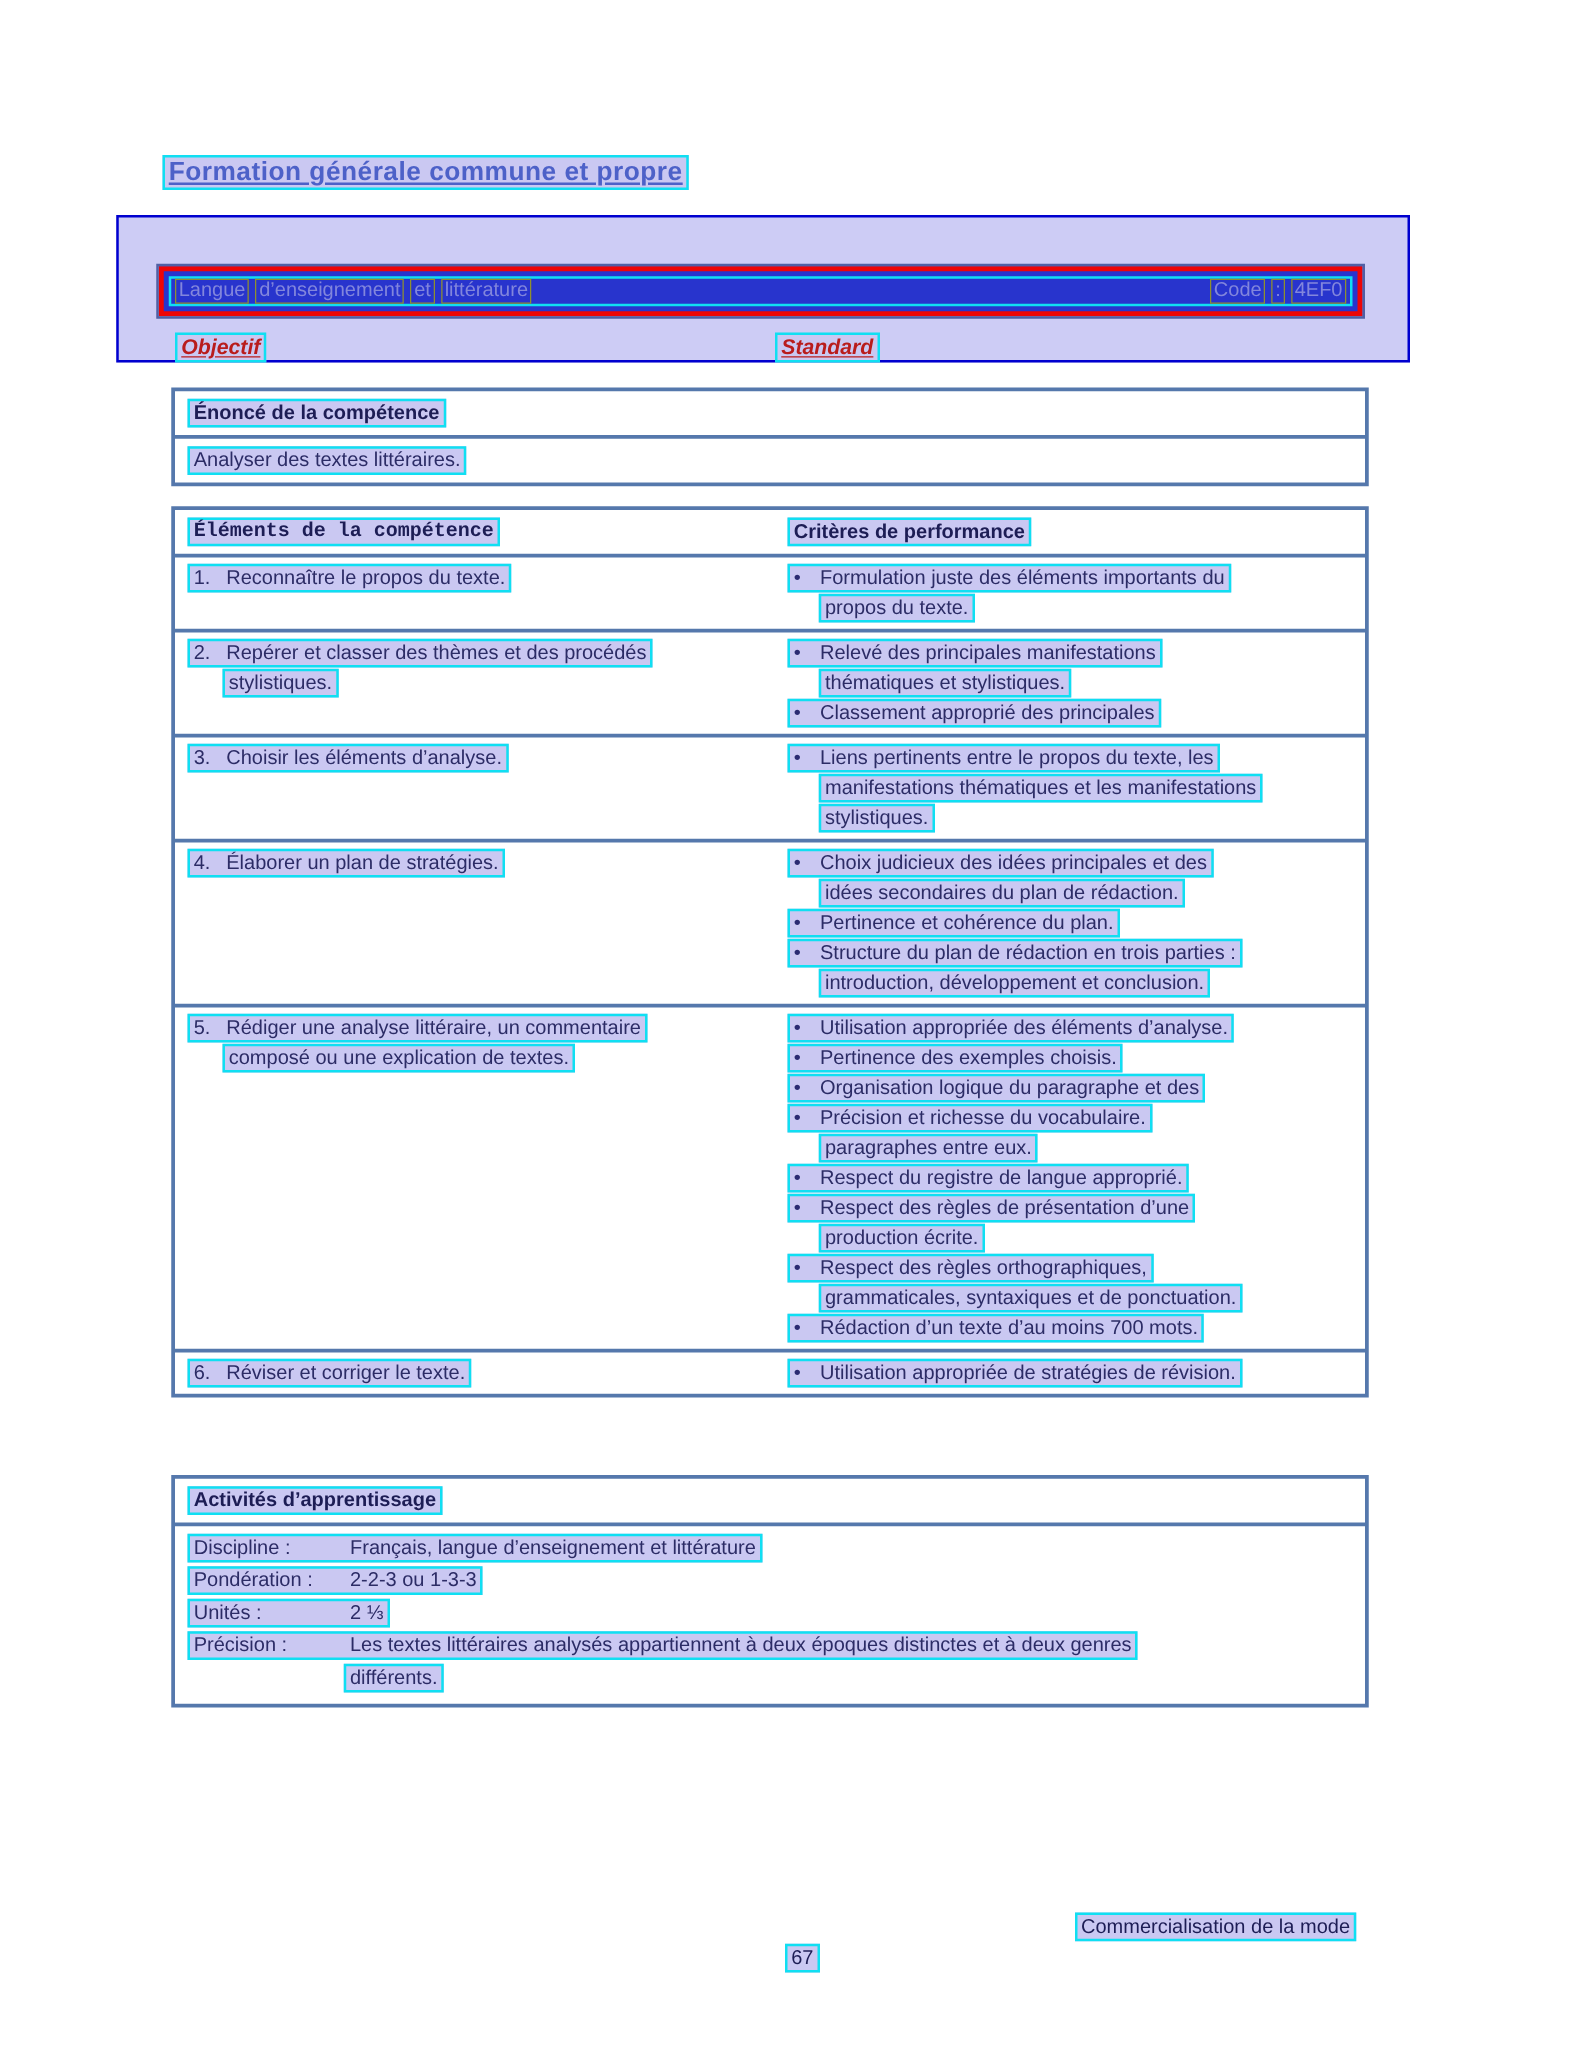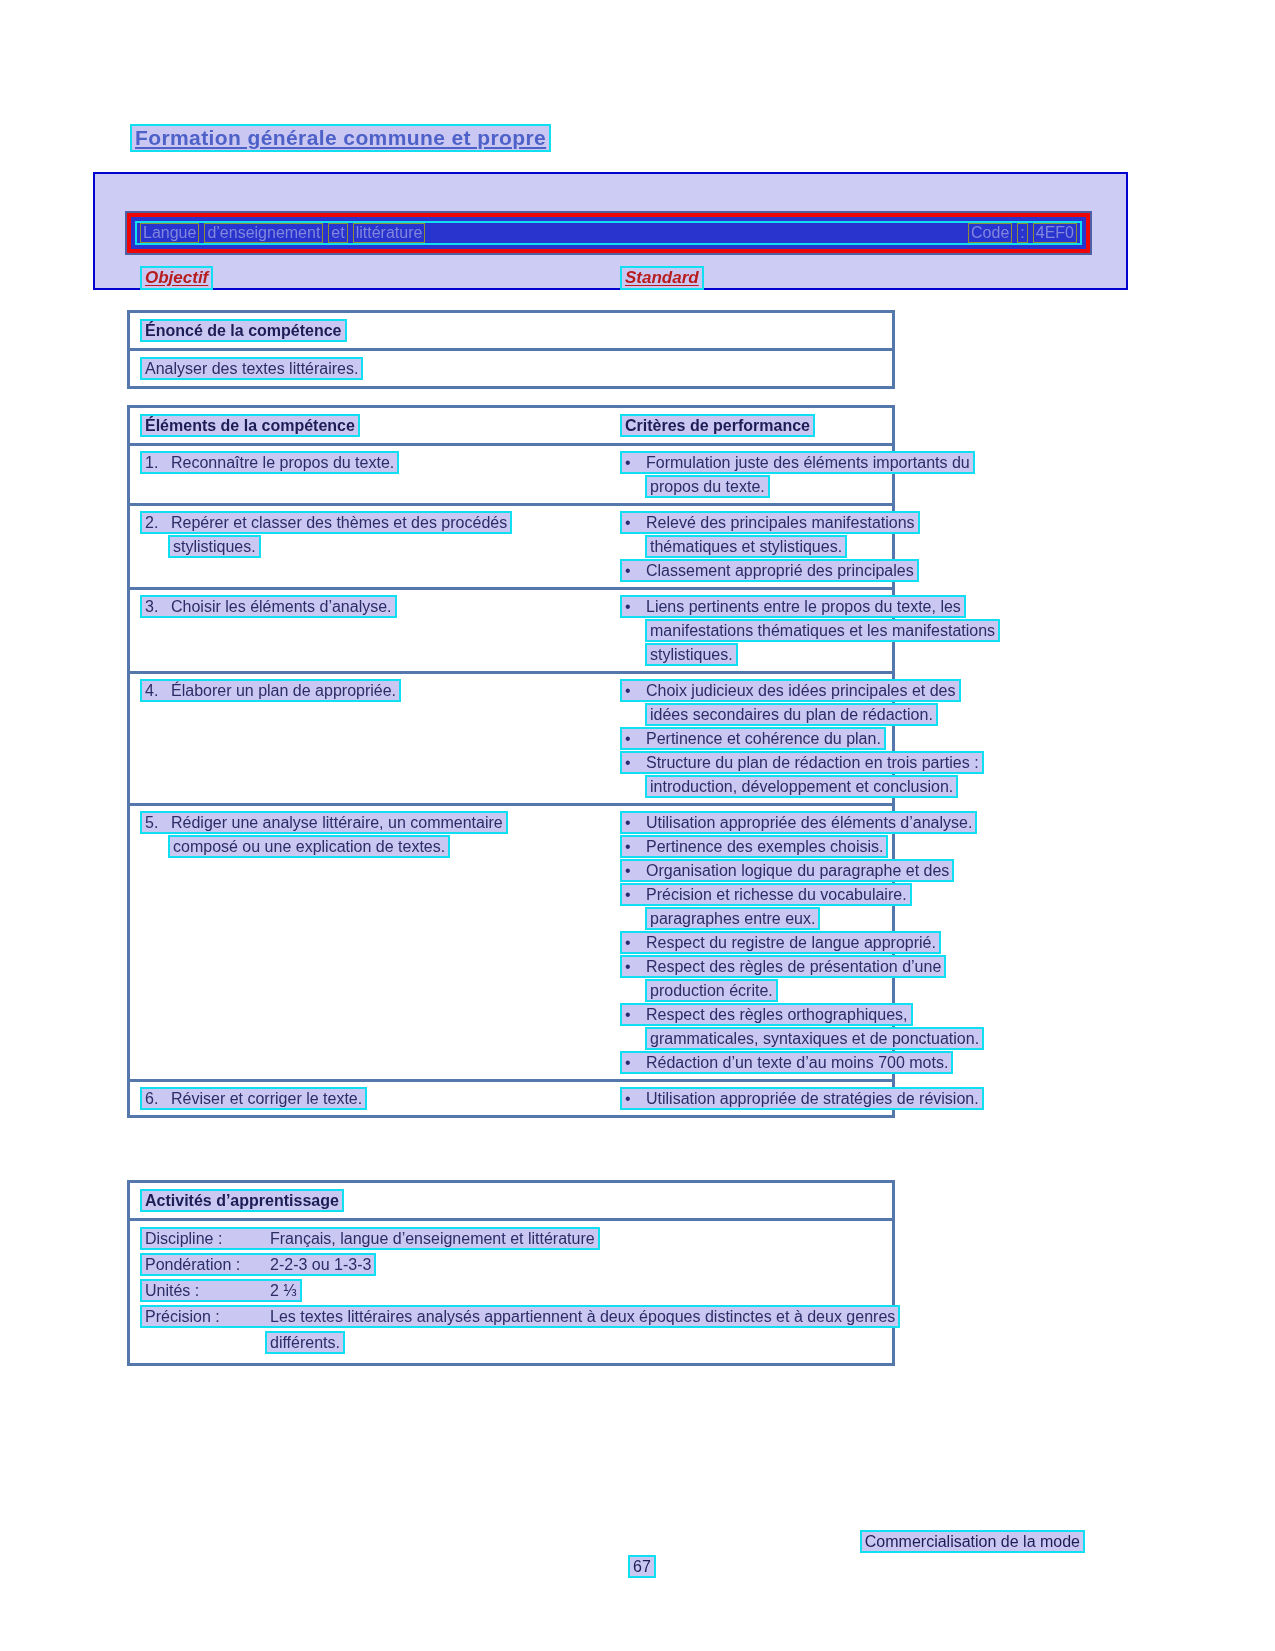--- a/index.html
+++ b/index.html
@@ -70,32 +70,32 @@
   .os-label { position:absolute; top:92px; }
   .os-label .hl {
     font-size:17px; font-weight:bold; font-style:italic; color:#b91c1c;
     text-decoration:underline; text-underline-offset:2px; line-height:20px;
   }
   #objectif-label { left:45px; }
   #standard-label { left:525px; }
 
   
   .tbl {
-    position:absolute; left:127px; width:768px;
+    position:absolute; left:137px; width:958px;
     border:3px solid var(--table-border); background:#ffffff;
   }
   .tbl-div { border-top:3px solid var(--table-border); }
   .pad { padding:6px 4px 6px 10px; }
   .hdr .hl { font-weight:bold; color:var(--heading-text); }
   #tbl-enonce { top:310px; }
   #tbl-comp { top:405px; }
   #tbl-act { top:1180px; }
 
   .comp-hdr { display:flex; padding:6px 4px 6px 10px; }
-  .comp-hdr .left { width:480px; flex:none; }
+  .comp-hdr .left { width:480px; flex:none;font-family:Liberation Mono, monospace; }
   .comp-row { display:flex; padding:5px 4px 4px 10px; }
   .col-el { width:480px; flex:none; }
   .col-cr { flex:1; min-width:0; }
 
   .act-line { margin-bottom:3px; }
   .act-label { display:inline-block; width:125px; }
   .cont-act { margin-left:125px; }
 
   
   #footer-program { position:absolute; right:190px; top:1530px; }
@@ -187,21 +187,21 @@
       <div class="col-cr">
         <div class="line"><span class="hl"><span class="blt">•</span><span>Liens pertinents entre le propos du texte, les</span></span></div>
         <div class="line cont-cr"><span class="hl"><span>manifestations thématiques et les manifestations</span></span></div>
         <div class="line cont-cr"><span class="hl"><span>stylistiques.</span></span></div>
       </div>
     </div>
     <div class="tbl-div"></div>
 
     <div class="comp-row">
       <div class="col-el">
-        <div class="line"><span class="hl"><span class="num">4.</span><span>Élaborer un plan de appropriée.</span></span></div>
+        <div class="line"><span class="hl"><span class="num">4.</span><span>Élaborer un plan de stratégies.</span></span></div>
       </div>
       <div class="col-cr">
         <div class="line"><span class="hl"><span class="blt">•</span><span>Choix judicieux des idées principales et des</span></span></div>
         <div class="line cont-cr"><span class="hl"><span>idées secondaires du plan de rédaction.</span></span></div>
         <div class="line"><span class="hl"><span class="blt">•</span><span>Pertinence et cohérence du plan.</span></span></div>
         <div class="line"><span class="hl"><span class="blt">•</span><span>Structure du plan de rédaction en trois parties :</span></span></div>
         <div class="line cont-cr"><span class="hl"><span>introduction, développement et conclusion.</span></span></div>
       </div>
     </div>
     <div class="tbl-div"></div>

